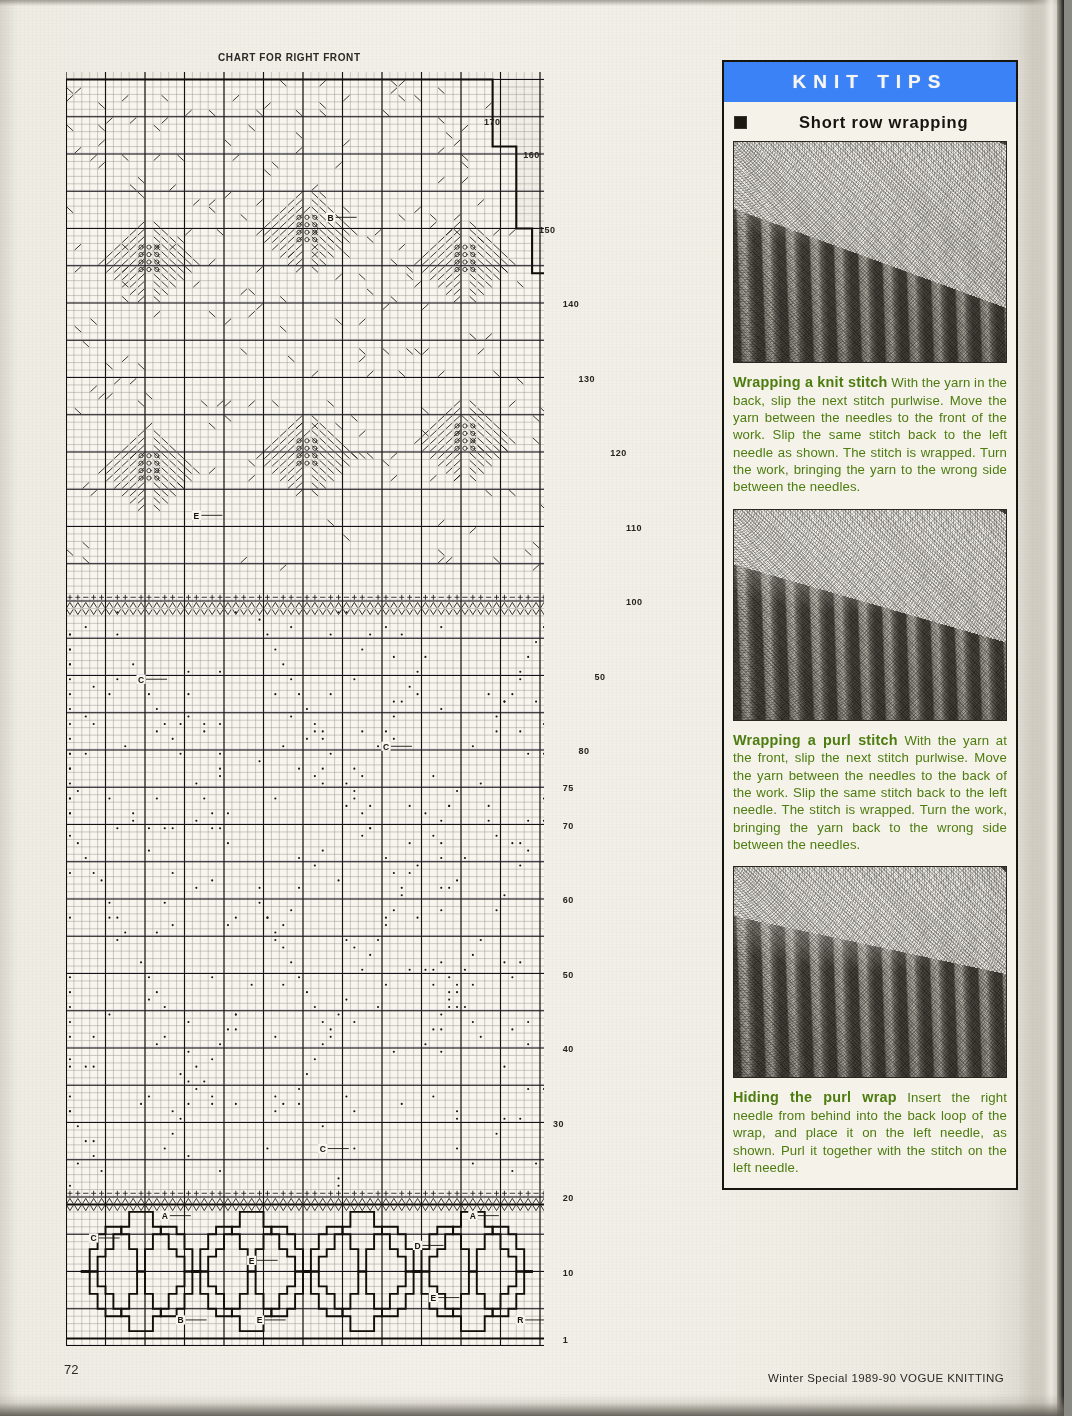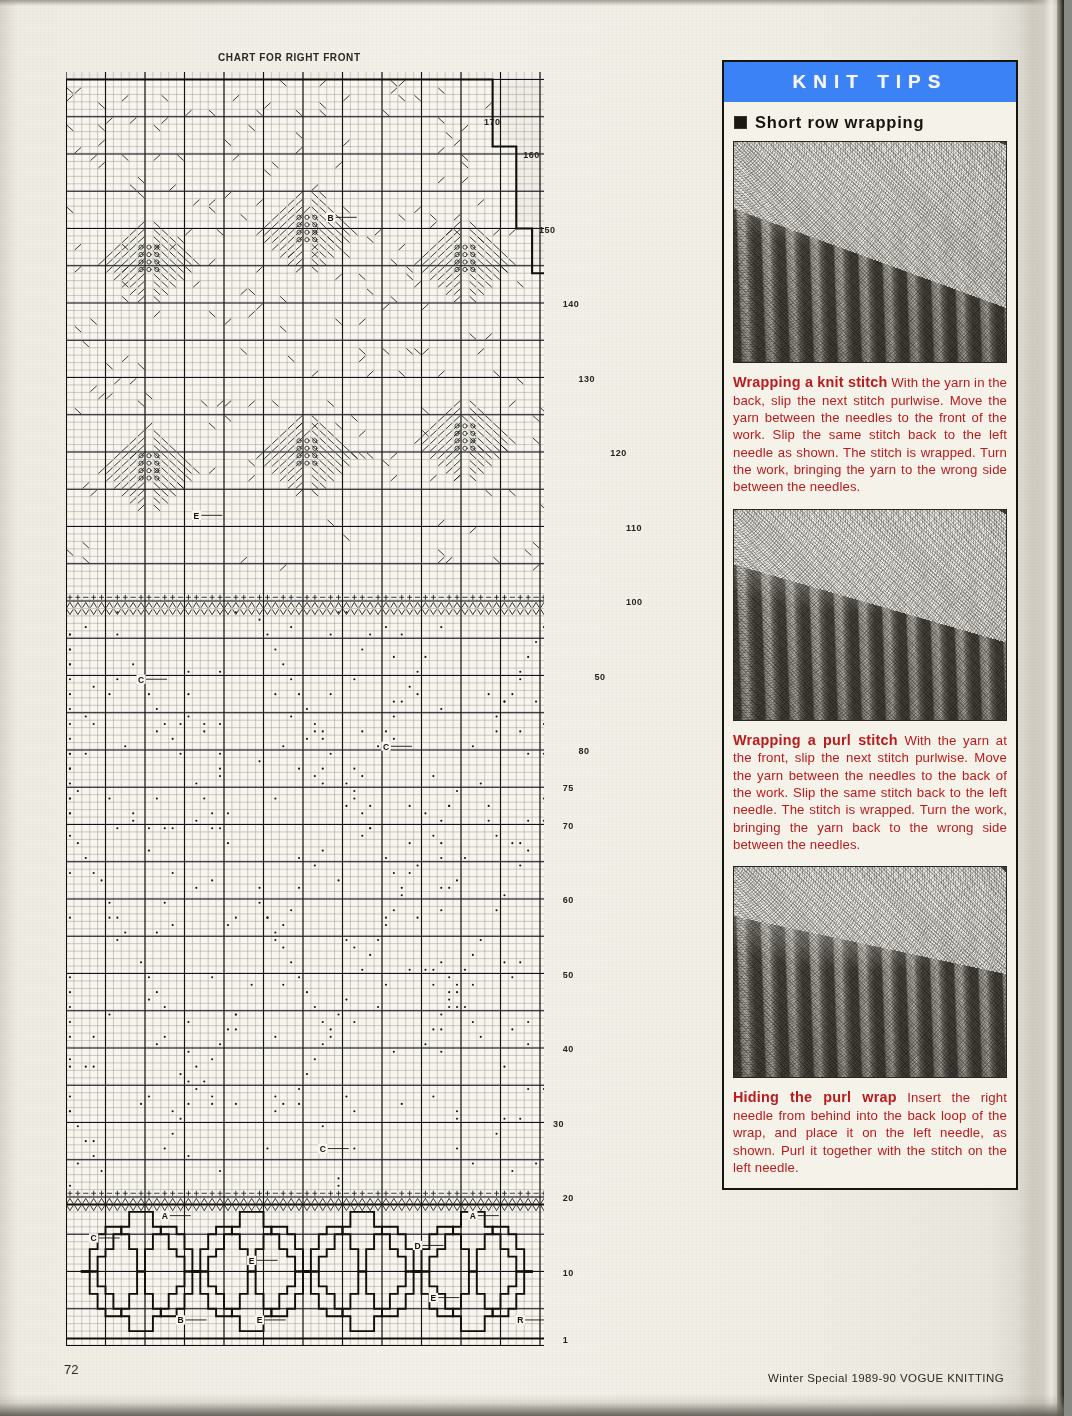--- a/index.html
+++ b/index.html
@@ -131,20 +131,21 @@
     width: 13px; height: 13px;
     background: #1b1812;
     flex: none;
     box-shadow: inset 0 0 0 1px rgba(255,255,255,.12);
   }
   #tips-subhead {
     font-size: 16.5px;
     font-weight: bold;
     letter-spacing: .8px;
     color: #16140f;
+    margin-left: 44px;
   }
 
   .photo {
     position: relative;
     width: 100%;
     height: 222px;
     border: 1px solid #2a2721;
     box-sizing: border-box;
     overflow: hidden;
     background: #b9b6ae;
@@ -168,21 +169,21 @@
   .photo-grain2 {
     position: absolute; inset: 0;
     opacity: .5;
     background-image:
       repeating-radial-gradient(circle at 1px 1px, rgba(30,28,22,.55) 0 .7px, rgba(255,255,255,0) .8px 2.4px);
   }
 
   .tip-text {
     font-size: 13.2px;
     line-height: 1.31;
-    color: #b91c1c;
+    color: #4d7c0f;
     text-align: justify;
     margin: 0 0 13px 0;
     letter-spacing: .1px;
   }
   .tip-text b {
     font-weight: bold;
     font-size: 14.4px;
     letter-spacing: .2px;
   }
   .tip-text:last-child { margin-bottom: 0; }

